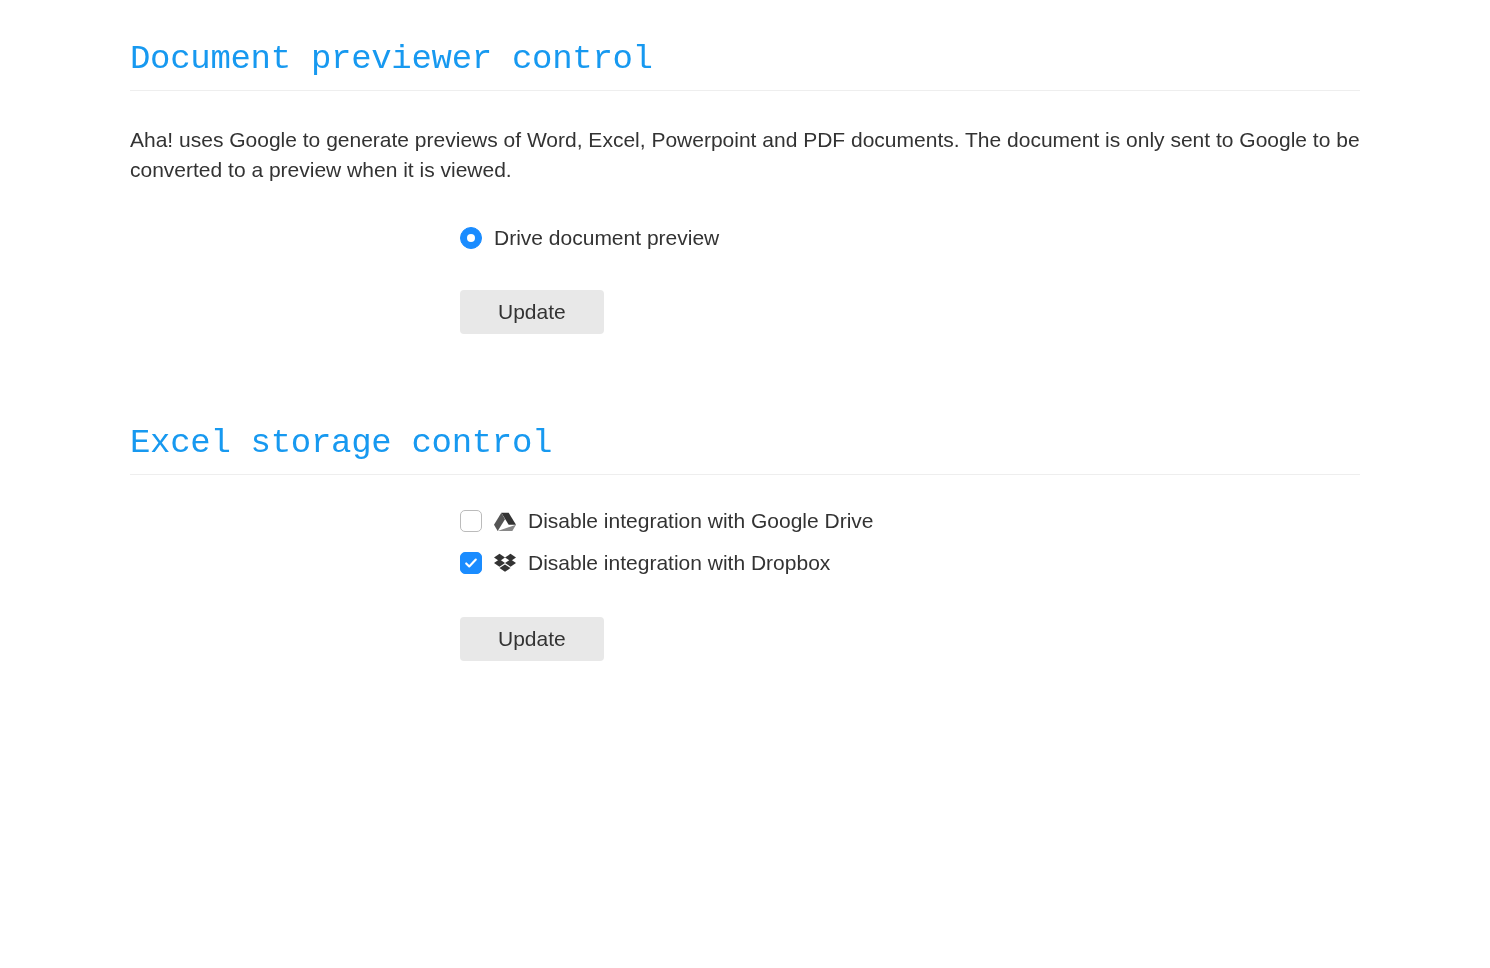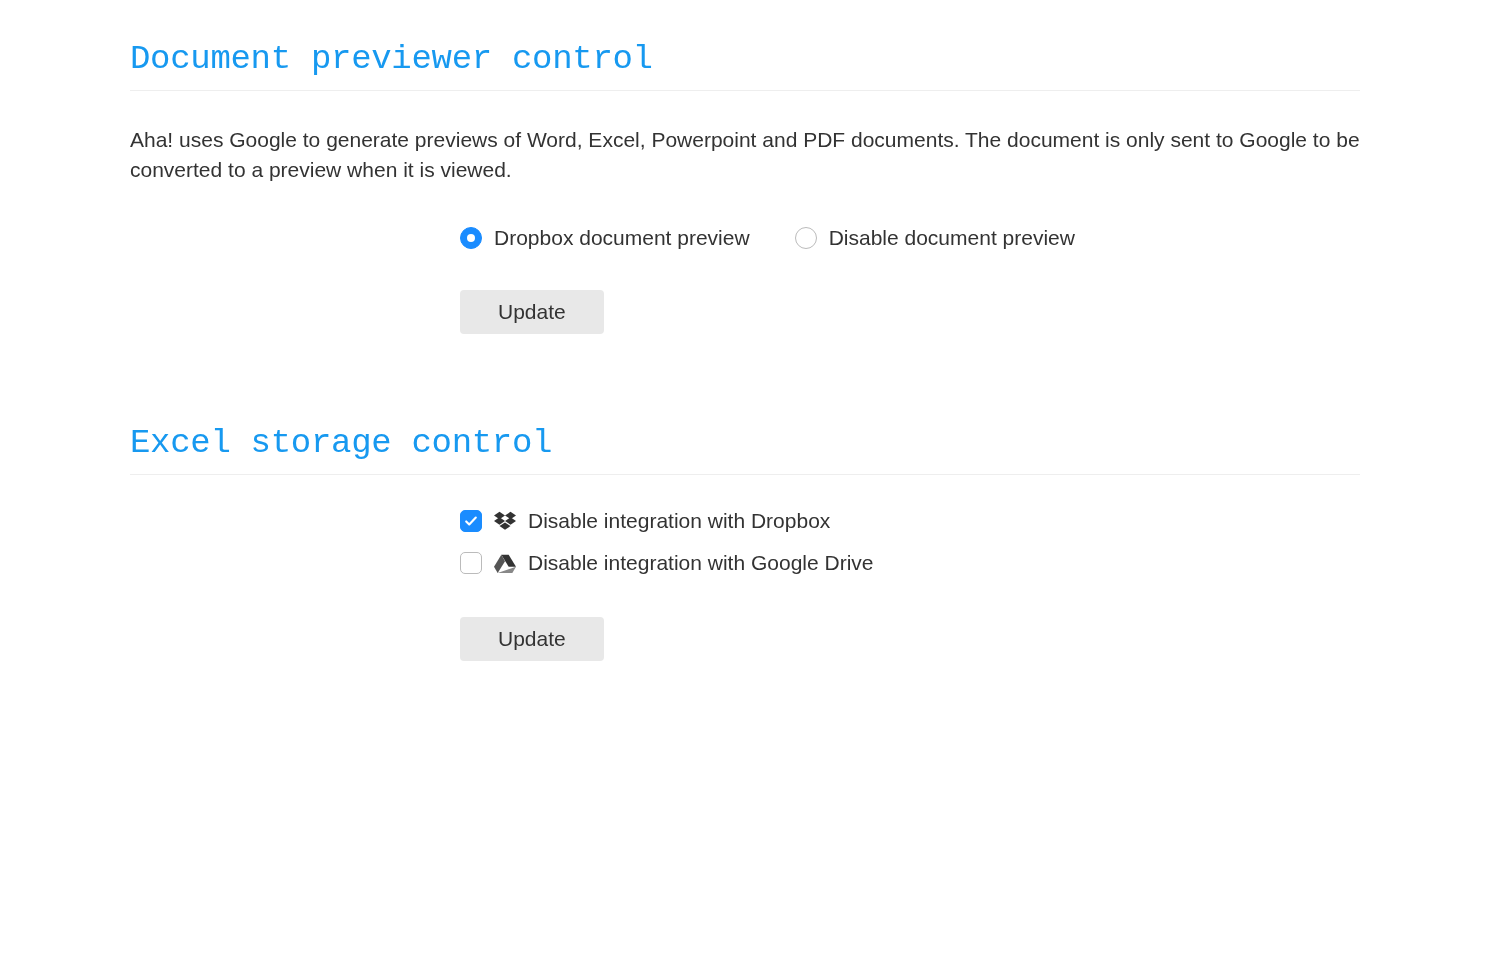--- a/index.html
+++ b/index.html
@@ -149,42 +149,52 @@
     <hr class="section-divider">
     <p class="section-desc">Aha! uses Google to generate previews of Word, Excel, Powerpoint and PDF documents. The document is only sent to Google to be converted to a preview when it is viewed.</p>
 
     <div class="controls-block">
       <div class="radio-row">
 
         <label class="radio-item">
           <span class="radio-circle selected">
             <span class="radio-dot"></span>
           </span>
-          <span class="radio-label">Dropbox document preview</span>
+          <span class="radio-label">Drive document preview</span>
         </label>
 
-        <label class="radio-item">
-          <span class="radio-circle">
-            
-          </span>
-          <span class="radio-label">Disable document preview</span>
-        </label>
 
       </div>
 
       <button class="btn">Update</button>
     </div>
   </div>
 
   <div class="section">
     <h2 class="section-title">Excel storage control</h2>
     <hr class="section-divider">
 
     <div class="controls-block">
       <div class="check-list">
+
+        <label class="check-item">
+          <span class="check-box">
+            
+          </span>
+          <span class="provider-icon">
+            <svg viewBox="0 0 24 24" width="22" height="22">
+              <g>
+                <polygon fill="#333" points="8,3 16,3 24,16 16,16"></polygon>
+                <polygon fill="#555" points="0,16 8,3 12,10 4,23"></polygon>
+                <polygon fill="#888" points="4,23 24,16 20,23 8,23"></polygon>
+              </g>
+            </svg>
+          </span>
+          <span class="check-label">Disable integration with Google Drive</span>
+        </label>
 
         <label class="check-item">
           <span class="check-box checked">
             <svg viewBox="0 0 16 16">
               <path d="M2.5 8.5 L6 12 L13.5 4" stroke="#fff" stroke-width="2.4" fill="none" stroke-linecap="round" stroke-linejoin="round"></path>
             </svg>
           </span>
           <span class="provider-icon">
             <svg viewBox="0 0 24 24" width="22" height="22">
               <g fill="#333">
@@ -192,35 +202,19 @@
                 <polygon points="18,2 12,6 18,10 24,6"></polygon>
                 <polygon points="0,12 6,8 12,12 6,16"></polygon>
                 <polygon points="12,12 18,8 24,12 18,16"></polygon>
                 <polygon points="6,17.5 12,13.5 18,17.5 12,21.5"></polygon>
               </g>
             </svg>
           </span>
           <span class="check-label">Disable integration with Dropbox</span>
         </label>
 
-        <label class="check-item">
-          <span class="check-box">
-            
-          </span>
-          <span class="provider-icon">
-            <svg viewBox="0 0 24 24" width="22" height="22">
-              <g>
-                <polygon fill="#333" points="8,3 16,3 24,16 16,16"></polygon>
-                <polygon fill="#555" points="0,16 8,3 12,10 4,23"></polygon>
-                <polygon fill="#888" points="4,23 24,16 20,23 8,23"></polygon>
-              </g>
-            </svg>
-          </span>
-          <span class="check-label">Disable integration with Google Drive</span>
-        </label>
-
       </div>
 
       <button class="btn">Update</button>
     </div>
   </div>
 
 </div>
 
 </body></html>

